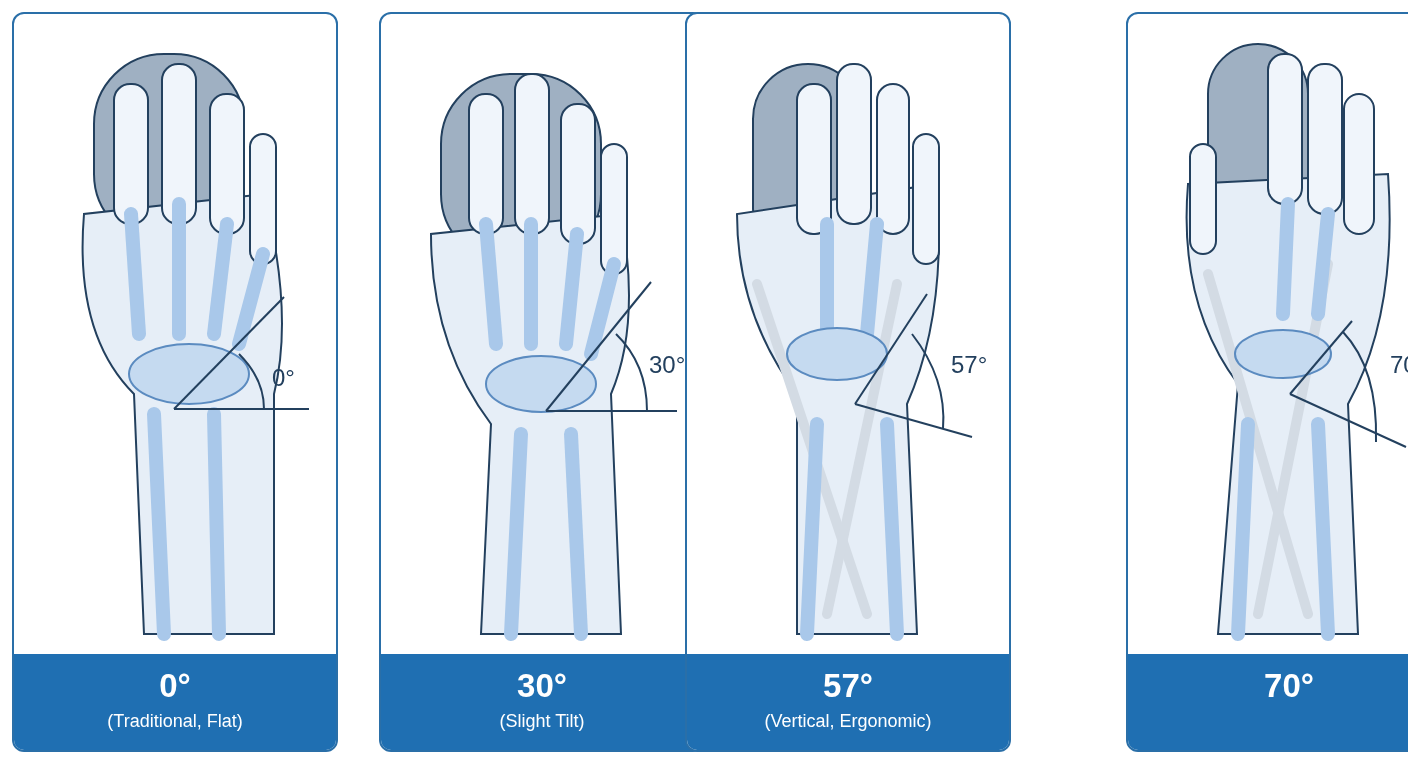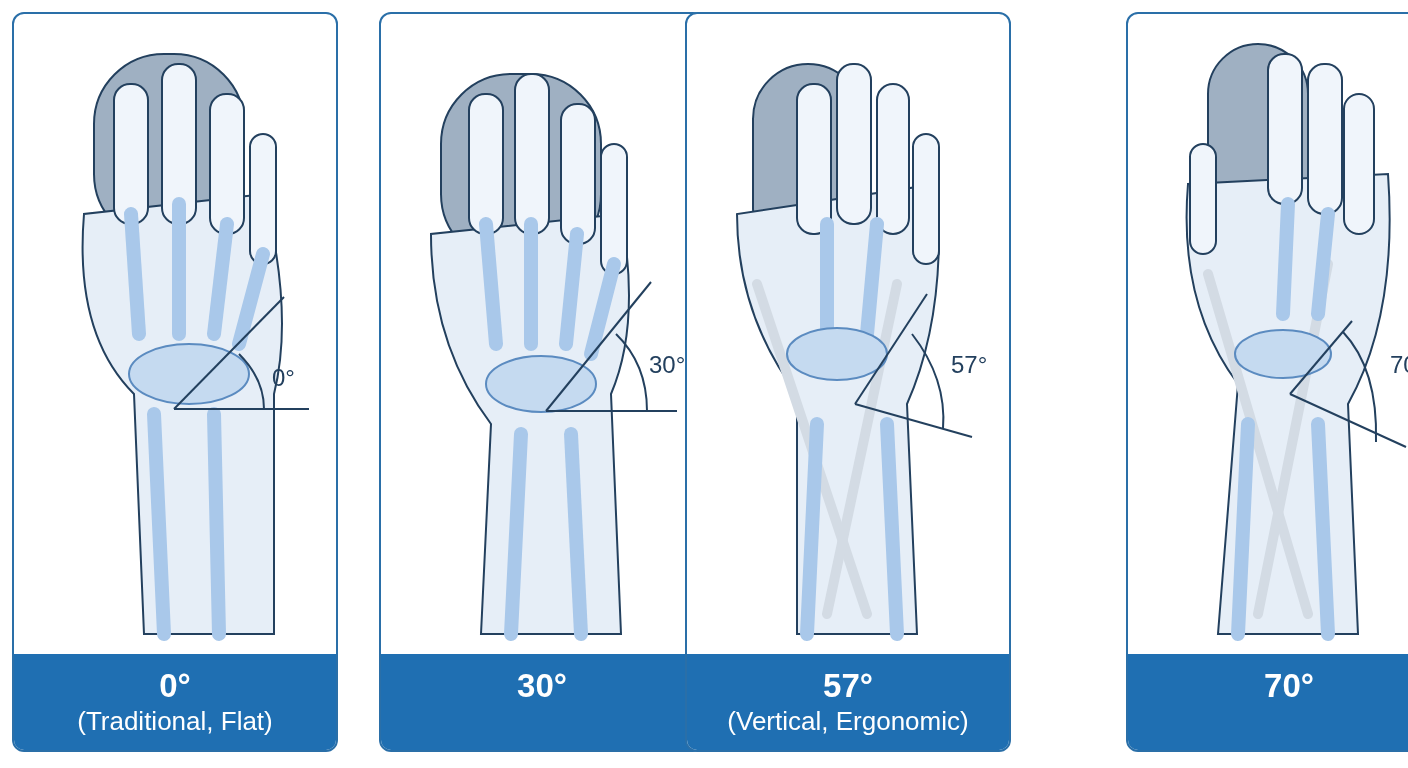--- a/index.html
+++ b/index.html
@@ -13,21 +13,21 @@
     background: #ffffff; overflow: hidden;
   }
   .illus { position: absolute; left: 0; top: 0; width: 322px; height: 640px; }
   .caption {
     position: absolute; left: 0; bottom: 0; width: 100%; height: 96px;
     background: #1f6fb2; color: #ffffff; text-align: center;
   }
   .angle-big {
     display: block; font-size: 33px; font-weight: bold; padding-top: 14px; line-height: 36px;
   }
-  .angle-desc { display: block; font-size: 26px; line-height: 34px; }
+  .angle-desc { display: block; font-size: 18px; line-height: 34px; }
   .angle-label {
     position: absolute; font-size: 24px; color: #23405e;
   }
 </style>
 </head>
 <body>
 
 <div class="panel" style="left:12px;">
   <svg class="illus" viewBox="0 0 322 640">
     <rect x="80" y="40" width="150" height="190" rx="70" fill="#9fb0c2" stroke="#23405e" stroke-width="2"></rect>
@@ -81,20 +81,21 @@
     <ellipse cx="160" cy="370" rx="55" ry="28" fill="#c5daf0" stroke="#5b8bc0" stroke-width="2"></ellipse>
     <g stroke="#23405e" stroke-width="2" fill="none">
       <line x1="165" y1="397" x2="296" y2="397"></line>
       <line x1="165" y1="397" x2="270" y2="268"></line>
       <path d="M235 320 Q266 350 266 397"></path>
     </g>
   </svg>
   <span class="angle-label" style="left:268px; top:337px;">30°</span>
   <div class="caption">
     <span class="angle-big">30°</span>
+    <span class="angle-desc">(Slight Tilt)</span>
   </div>
 </div>
 
 <div class="panel" style="left:685px;">
   <svg class="illus" viewBox="0 0 322 640">
     <rect x="66" y="50" width="110" height="200" rx="55" fill="#9fb0c2" stroke="#23405e" stroke-width="2"></rect>
     <path d="M50 200 Q50 300 110 380 L110 620 L230 620 L220 390 Q260 300 250 170 Z" fill="#e6eef7" stroke="#23405e" stroke-width="2"></path>
     <g fill="#f0f5fb" stroke="#23405e" stroke-width="2">
       <rect x="110" y="70" width="34" height="150" rx="16"></rect>
       <rect x="150" y="50" width="34" height="160" rx="16"></rect>

